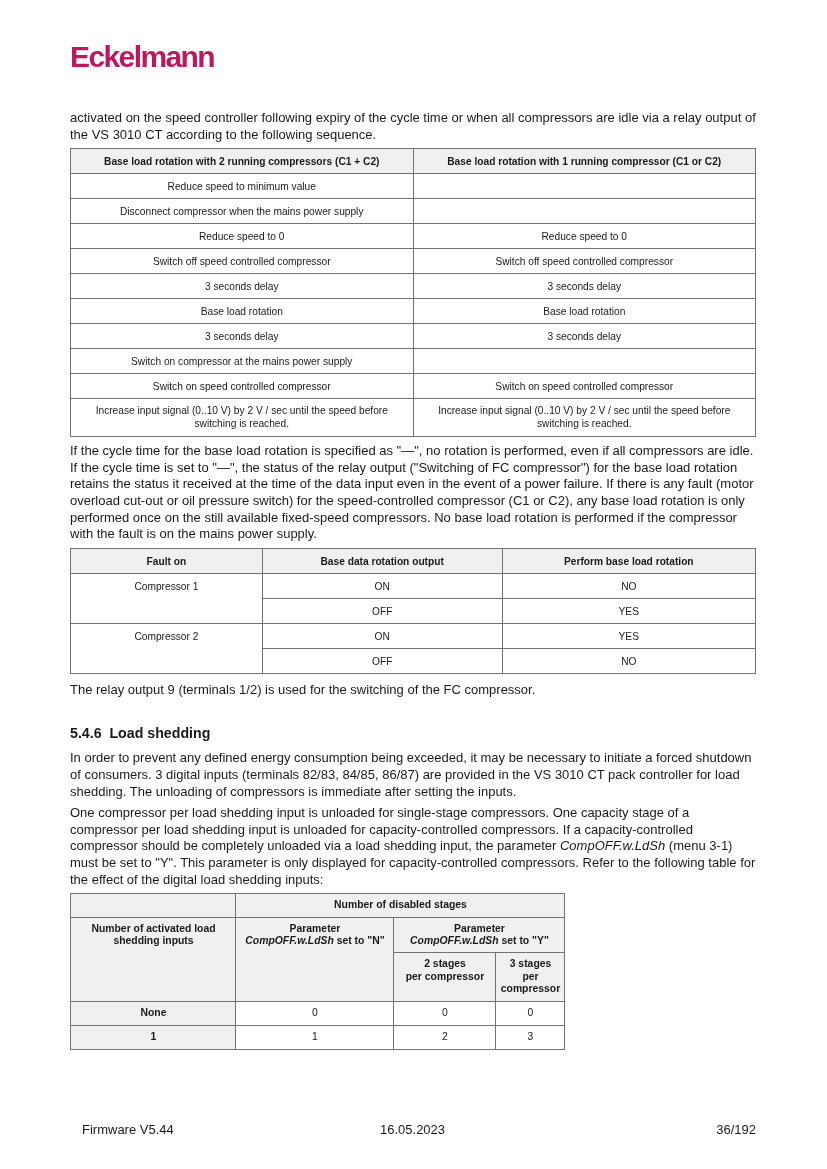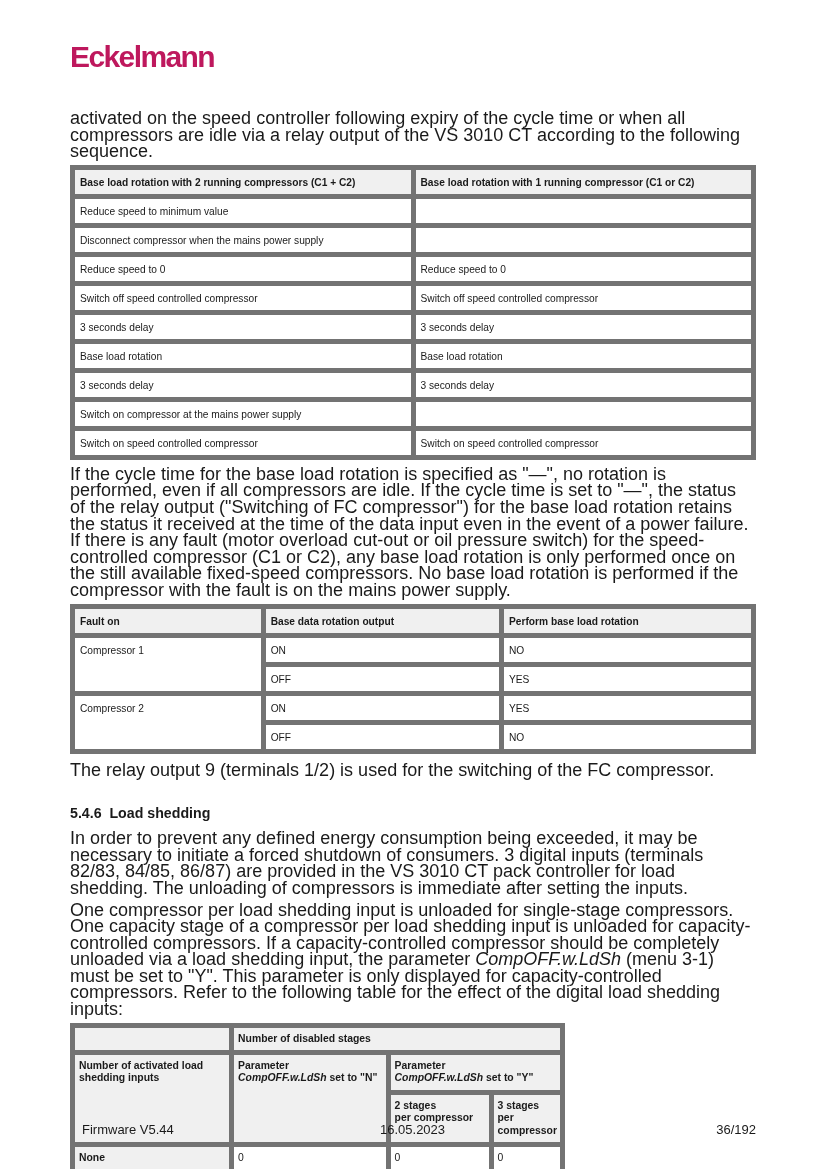--- a/index.html
+++ b/index.html
@@ -7,25 +7,25 @@
       width: 827px; height: 1169px; position: relative; overflow: hidden;
       font-family: "Liberation Sans", sans-serif; color: #1a1a1a;
     }
     .logo {
       position: absolute; left: 70px; top: 40px;
       font-family: "Liberation Sans", sans-serif; font-weight: bold;
       font-size: 30px; letter-spacing: -1.6px; color: #be185d;
     }
     .content { position: absolute; left: 70px; top: 110px; width: 686px; }
     p {
-      margin: 0 0 5px 0; font-size: 18px; line-height: 16.6px; color: #1a1a1a;
+      margin: 0 0 5px 0; font-size: 13px; line-height: 16.6px; color: #1a1a1a;
     }
     table { border-collapse: collapse; width: 100%; }
     td, th {
-      border: 5px solid #737373; text-align: left; vertical-align: top;
+      border: 1px solid #737373; text-align: center; vertical-align: top;
       font-size: 10.2px; line-height: 13px; padding: 6px 5px 5px 5px;
       font-weight: normal; color: #1a1a1a;
     }
     th { background: #f0f0f0; font-weight: bold; }
     .t1 { margin: 3px 0 6px 0; }
     .t1 td { height: 13px; }
     .t1 td.tall { height: 27px; padding-top: 5px; }
     .t2 { margin: 3px 0 8px 0; }
     .t2 td { height: 13px; }
     h3 {
@@ -88,20 +88,24 @@
           <td>3 seconds delay</td>
           <td>3 seconds delay</td>
         </tr>
         <tr>
           <td>Switch on compressor at the mains power supply</td>
           <td></td>
         </tr>
         <tr>
           <td>Switch on speed controlled compressor</td>
           <td>Switch on speed controlled compressor</td>
+        </tr>
+        <tr>
+          <td class="tall">Increase input signal (0..10 V) by 2 V / sec until the speed before switching is reached.</td>
+          <td class="tall">Increase input signal (0..10 V) by 2 V / sec until the speed before switching is reached.</td>
         </tr>
       </tbody>
   </table>
 
   <p>If the cycle time for the base load rotation is specified as "—", no rotation is performed, even if all compressors are idle. If the cycle time is set to "—", the status of the relay output ("Switching of FC compressor") for the base load rotation retains the status it received at the time of the data input even in the event of a power failure. If there is any fault (motor overload cut-out or oil pressure switch) for the speed-controlled compressor (C1 or C2), any base load rotation is only performed once on the still available fixed-speed compressors. No base load rotation is performed if the compressor with the fault is on the mains power supply.</p>
 
   <table class="t2">
     <thead>
       <tr>
         <th style="width:28%">Fault on</th>

